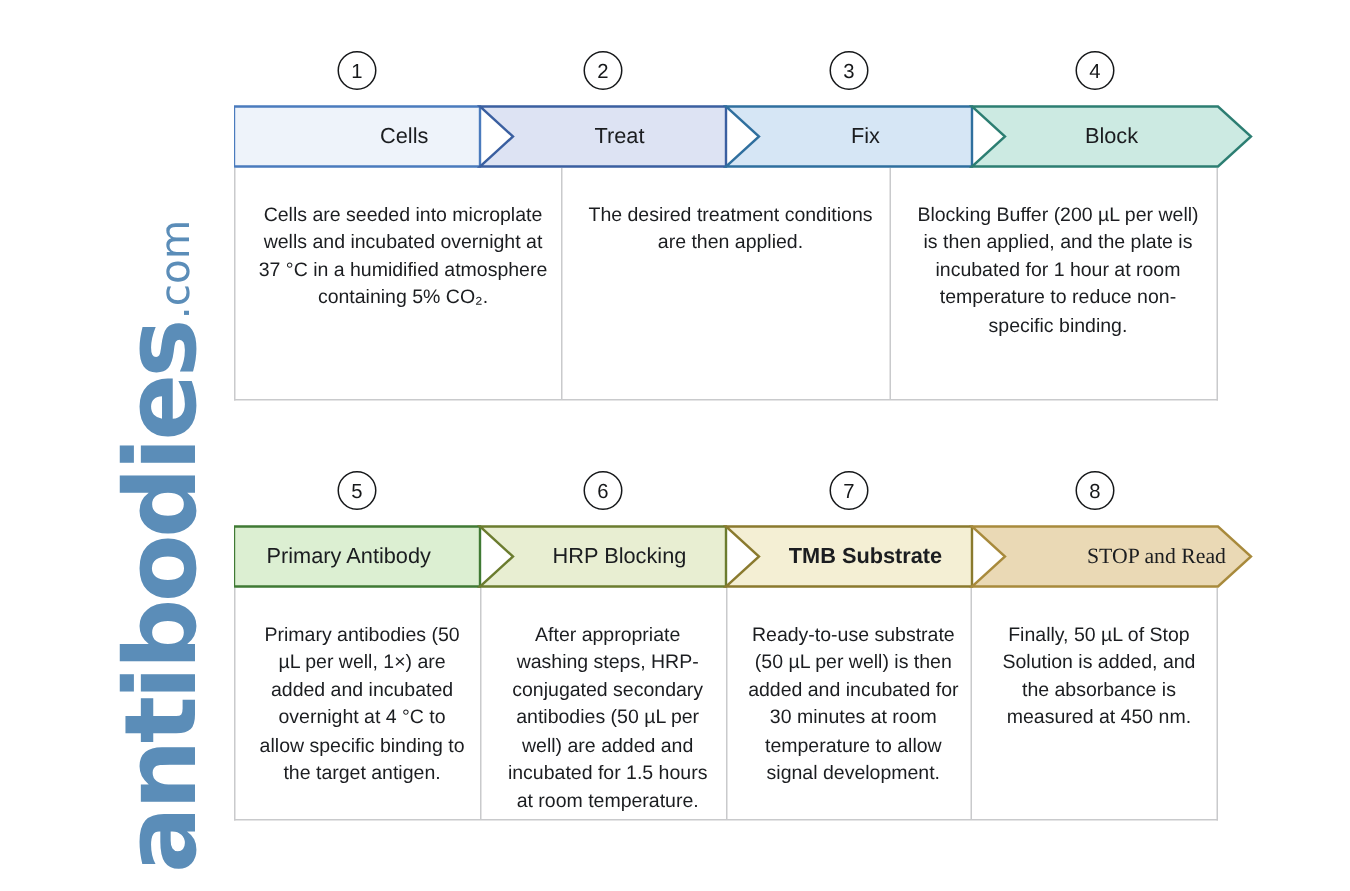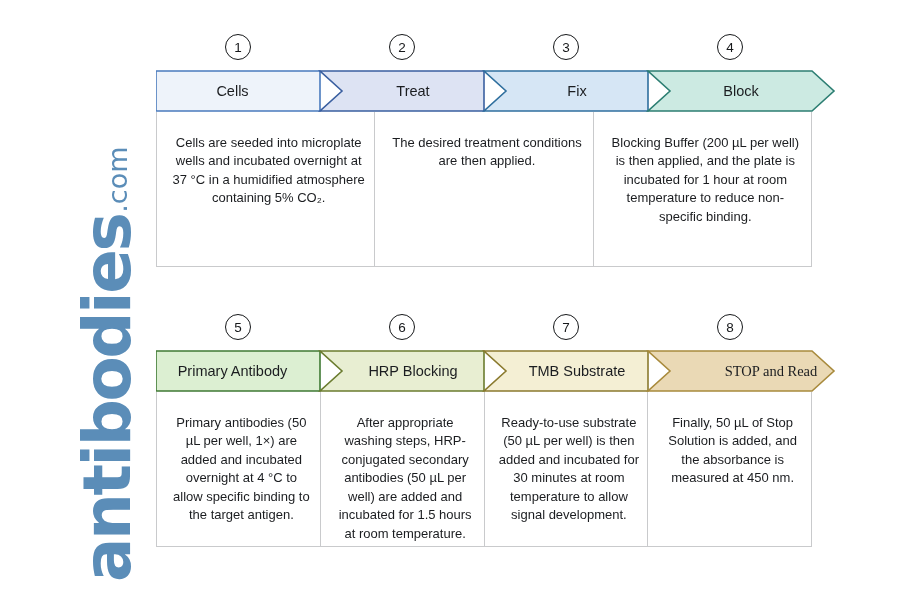--- a/index.html
+++ b/index.html
@@ -196,21 +196,21 @@
         <div class="badge" style="left: 397px;">3</div>
         <div class="badge" style="left: 561px;">4</div>
       </div>
       <div class="arrow-strip">
         <svg class="arrow-svg" width="690" height="42" viewBox="0 0 690 42">
           <path d="M 0 1 L 164 1 L 164 21 L 164 41 L 0 41 Z" fill="#eef3fa" stroke="#4a7bbd" stroke-width="1.6" stroke-linejoin="miter"></path>
           <path d="M 164 1 L 328 1 L 328 21 L 328 41 L 164 41 L 186 21 Z" fill="#dde3f3" stroke="#3a5fa0" stroke-width="1.6" stroke-linejoin="miter"></path>
           <path d="M 328 1 L 492 1 L 492 21 L 492 41 L 328 41 L 350 21 Z" fill="#d6e6f5" stroke="#2f6f9e" stroke-width="1.6" stroke-linejoin="miter"></path>
           <path d="M 492 1 L 656 1 L 678 21 L 656 41 L 492 41 L 514 21 Z" fill="#cceae2" stroke="#2c7e72" stroke-width="1.6" stroke-linejoin="miter"></path>
         </svg>
-        <div class="arrow-label" style="left: 0px; width: 153px;">Cells</div>
+        <div class="arrow-label" style="left: 0px; width: 153px; padding-left: 37px;">Cells</div>
         <div class="arrow-label" style="left: 175px; width: 164px;">Treat</div>
         <div class="arrow-label" style="left: 339px; width: 164px;">Fix</div>
         <div class="arrow-label" style="left: 503px; width: 164px;">Block</div>
       </div>
       <div class="desc-strip">
         <div class="desc-cell">
           <div class="desc-text">Cells are seeded into microplate wells and incubated overnight at 37 °C in a humidified atmosphere containing 5% CO₂.</div>
         </div>
         <div class="desc-cell">
           <div class="desc-text">The desired treatment conditions are then applied.</div>
@@ -229,21 +229,21 @@
       </div>
       <div class="arrow-strip">
         <svg class="arrow-svg" width="690" height="42" viewBox="0 0 690 42">
           <path d="M 0 1 L 164 1 L 164 21 L 164 41 L 0 41 Z" fill="#dcefd2" stroke="#3f7a34" stroke-width="1.6" stroke-linejoin="miter"></path>
           <path d="M 164 1 L 328 1 L 328 21 L 328 41 L 164 41 L 186 21 Z" fill="#e8eed2" stroke="#6b7c2f" stroke-width="1.6" stroke-linejoin="miter"></path>
           <path d="M 328 1 L 492 1 L 492 21 L 492 41 L 328 41 L 350 21 Z" fill="#f4efd4" stroke="#8a7a2e" stroke-width="1.6" stroke-linejoin="miter"></path>
           <path d="M 492 1 L 656 1 L 678 21 L 656 41 L 492 41 L 514 21 Z" fill="#ead9b5" stroke="#a88a3c" stroke-width="1.6" stroke-linejoin="miter"></path>
         </svg>
         <div class="arrow-label" style="left: 0px; width: 153px;">Primary Antibody</div>
         <div class="arrow-label" style="left: 175px; width: 164px;">HRP Blocking</div>
-        <div class="arrow-label" style="left: 339px; width: 164px;">TMB Substrate</div>
+        <div class="arrow-label" style="left: 339px; width: 164px; font-weight: bold;">TMB Substrate</div>
         <div class="arrow-label" style="left: 533px; width: 164px; font-family: Liberation Serif, serif;">STOP and Read</div>
       </div>
       <div class="desc-strip">
         <div class="desc-cell">
           <div class="desc-text">Primary antibodies (50 µL per well, 1×) are added and incubated overnight at 4 °C to allow specific binding to the target antigen.</div>
         </div>
         <div class="desc-cell">
           <div class="desc-text">After appropriate washing steps, HRP-conjugated secondary antibodies (50 µL per well) are added and incubated for 1.5 hours at room temperature.</div>
         </div>
         <div class="desc-cell">

